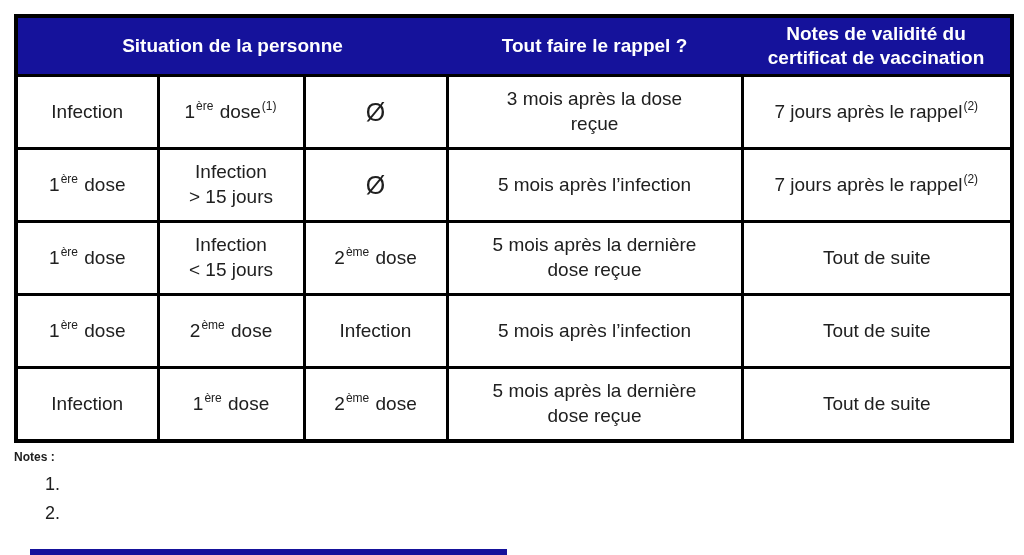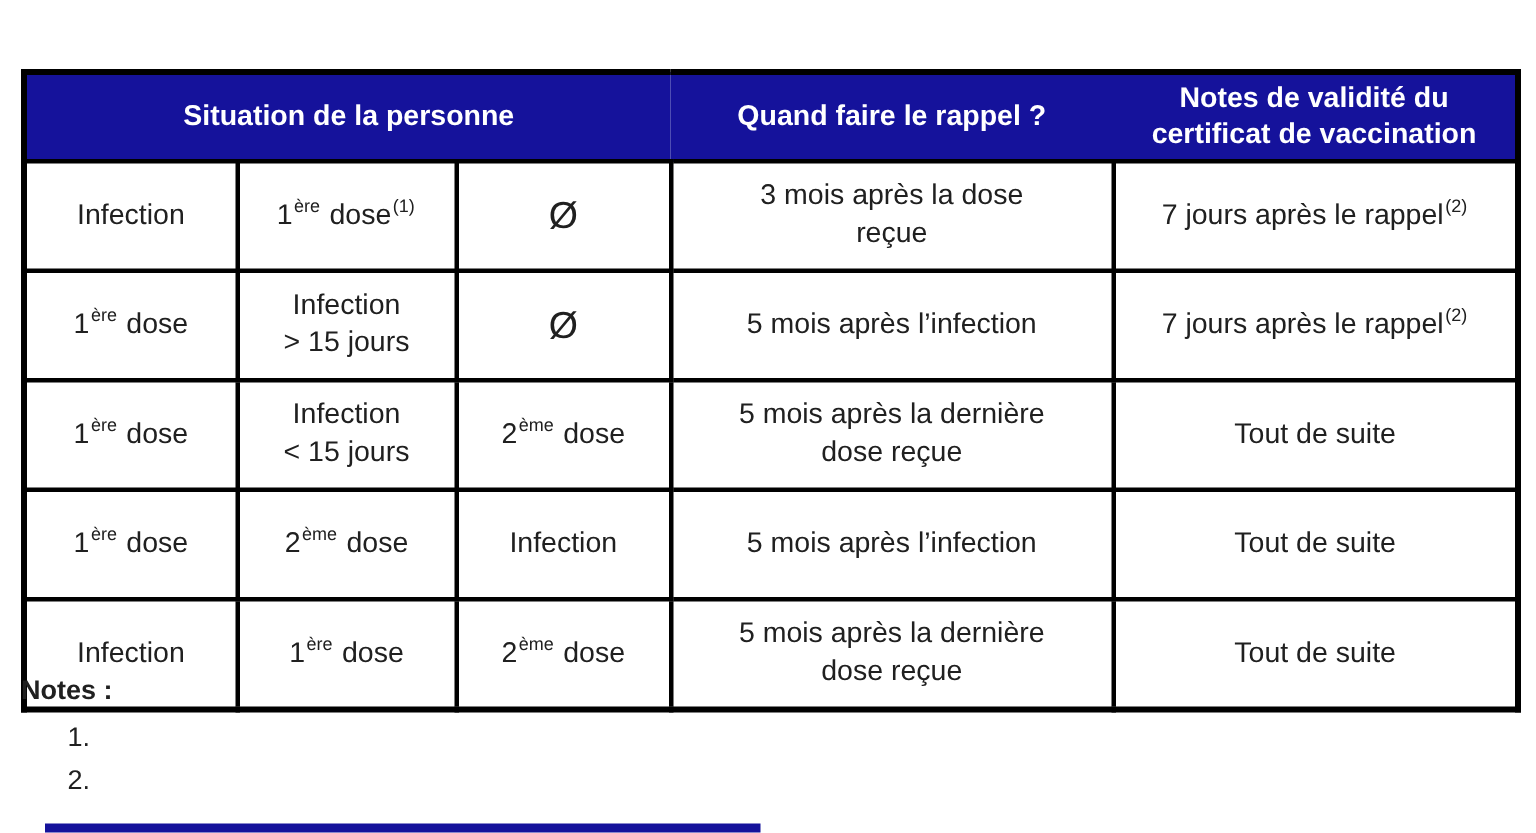--- a/index.html
+++ b/index.html
@@ -20,21 +20,20 @@
     inset: 0;
   }
   table.vax-table {
     position: absolute;
     left: 14px;
     top: 14px;
     width: 996px;
     border-collapse: collapse;
     table-layout: fixed;
     border: 4px solid var(--border-color, #000);
-    margin-top: 32px;
   }
   table.vax-table th {
     background: var(--header-bg, #171499);
     color: var(--header-text, #ffffff);
     font-size: 19px;
     font-weight: bold;
     text-align: center;
     vertical-align: middle;
     height: 52px;
     padding: 2px 14px;
@@ -60,21 +59,21 @@
   .empty-set {
     font-size: 25px;
   }
   .notes {
     position: absolute;
     left: 14px;
     top: 450px;
     width: 980px;
   }
   .notes-title {
-    font-size: 18px;
+    font-size: 12px;
     font-weight: bold;
     margin-bottom: 6px;
   }
   .note-item {
     display: flex;
     align-items: baseline;
     padding-left: 31px;
     font-size: 18px;
     line-height: 29px;
   }
@@ -105,21 +104,21 @@
     <colgroup>
       <col style="width:142px">
       <col style="width:146px">
       <col style="width:143px">
       <col style="width:295px">
       <col style="width:270px">
     </colgroup>
     <thead>
       <tr>
         <th colspan="3">Situation de la personne</th>
-        <th>Quand faire le rappel ?</th>
+        <th>Tout faire le rappel ?</th>
         <th>Notes de validité du certificat de vaccination</th>
       </tr>
     </thead>
     <tbody id="table-body">
         <tr>
           <td><span>Infection</span></td>
           <td><span>1</span><span class="sup">ère</span><span> dose</span><span class="sup">(1)</span></td>
           <td><span class="empty-set">Ø</span></td>
           <td><span>3 mois après la dose</span><br><span>reçue</span></td>
           <td><span>7 jours après le rappel</span><span class="sup">(2)</span></td>

